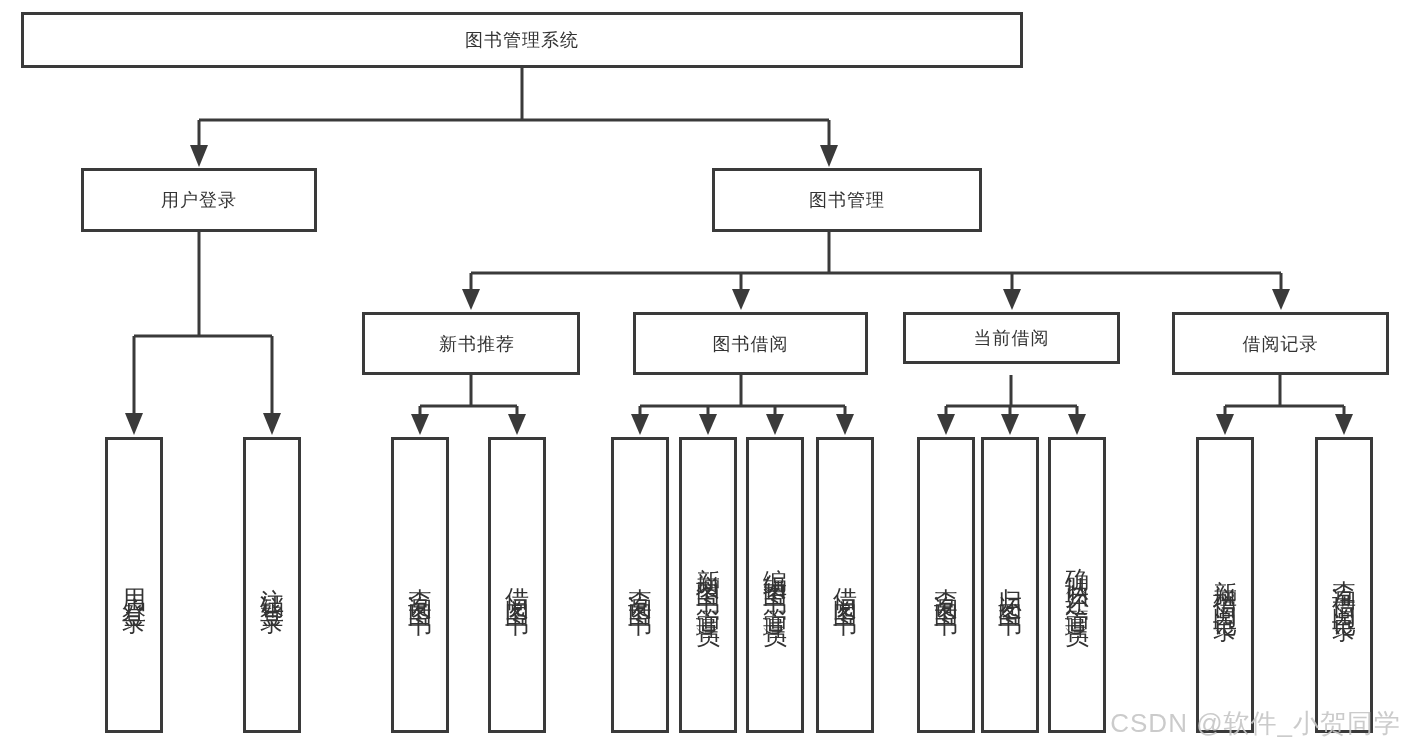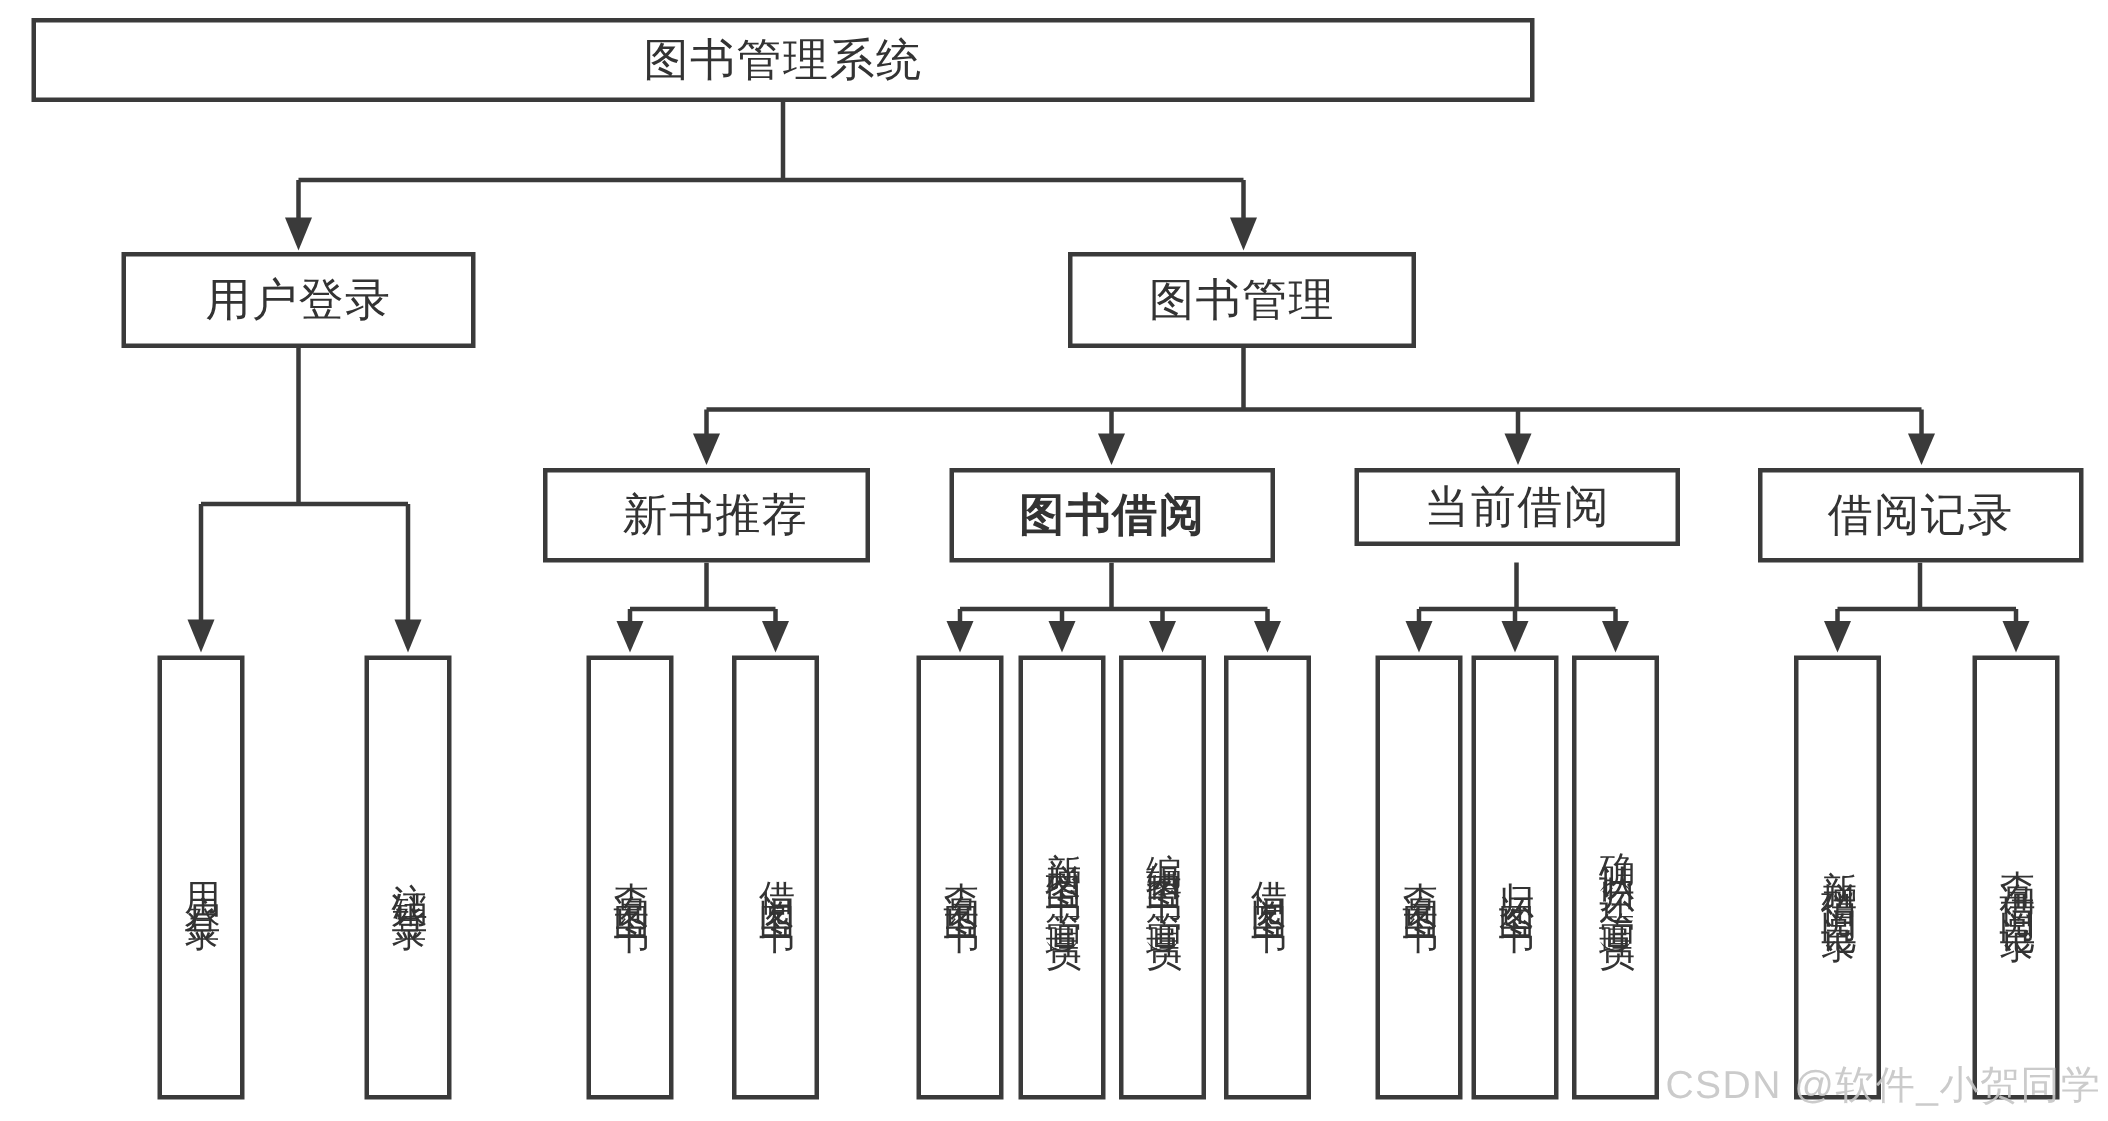--- a/index.html
+++ b/index.html
@@ -21,21 +21,21 @@
   .arrowhead{fill:var(--line);stroke:none;}
   .node{
     position:absolute;
     border:3px solid var(--line);
     background:var(--background);
     color:var(--text);
     display:flex;align-items:center;justify-content:center;
     box-sizing:border-box;
     z-index:2;
   }
-  .node.h{font-size:30px;letter-spacing:1px;}
+  .node.h{font-size:18px;letter-spacing:1px;}
   .node.v{
     writing-mode:vertical-rl;
     text-orientation:mixed;
     font-size:24px;
     letter-spacing:8px;
     line-height:1;
   }
   .watermark{
     position:absolute;
     right:4px;bottom:6px;
@@ -84,24 +84,24 @@
     <polygon class="arrowhead" points="1068,414 1086,414 1077,435"></polygon>
 
     <path class="connector" d="M1280,375 V406 M1225,406 H1344 M1225,406 V416 M1344,406 V416"></path>
     <polygon class="arrowhead" points="1216,414 1234,414 1225,435"></polygon>
     <polygon class="arrowhead" points="1335,414 1353,414 1344,435"></polygon>
   </svg>
 
   <div class="node h" style="left:21px;top:12px;width:1002px;height:56px;">图书管理系统</div>
 
   <div class="node h" style="left:81px;top:168px;width:236px;height:64px;">用户登录</div>
-  <div class="node h" style="left:712px;top:168px;width:232px;height:64px;">图书管理</div>
+  <div class="node h" style="left:712px;top:168px;width:270px;height:64px;">图书管理</div>
 
   <div class="node h" style="left:362px;top:312px;width:218px;height:63px;padding-left:12px;">新书推荐</div>
-  <div class="node h" style="left:633px;top:312px;width:217px;height:63px;font-weight:bold;">图书借阅</div>
+  <div class="node h" style="left:633px;top:312px;width:235px;height:63px;">图书借阅</div>
   <div class="node h" style="left:903px;top:312px;width:217px;height:52px;">当前借阅</div>
   <div class="node h" style="left:1172px;top:312px;width:217px;height:63px;">借阅记录</div>
 
   <div class="node v" style="left:105px;top:437px;width:58px;height:296px;">用户登录</div>
   <div class="node v" style="left:243px;top:437px;width:58px;height:296px;">注销登录</div>
 
   <div class="node v" style="left:391px;top:437px;width:58px;height:296px;">查询图书</div>
   <div class="node v" style="left:488px;top:437px;width:58px;height:296px;">借阅图书</div>
 
   <div class="node v" style="left:611px;top:437px;width:58px;height:296px;">查询图书</div>

